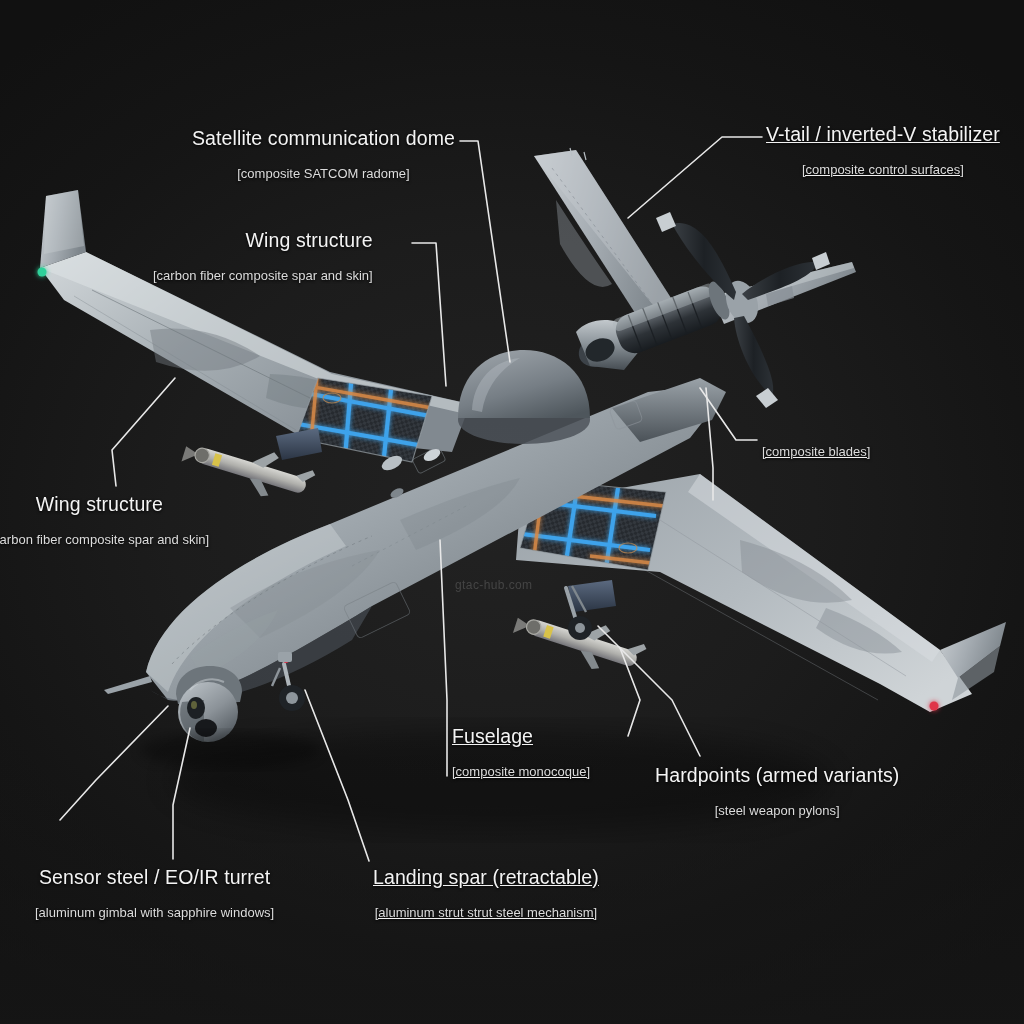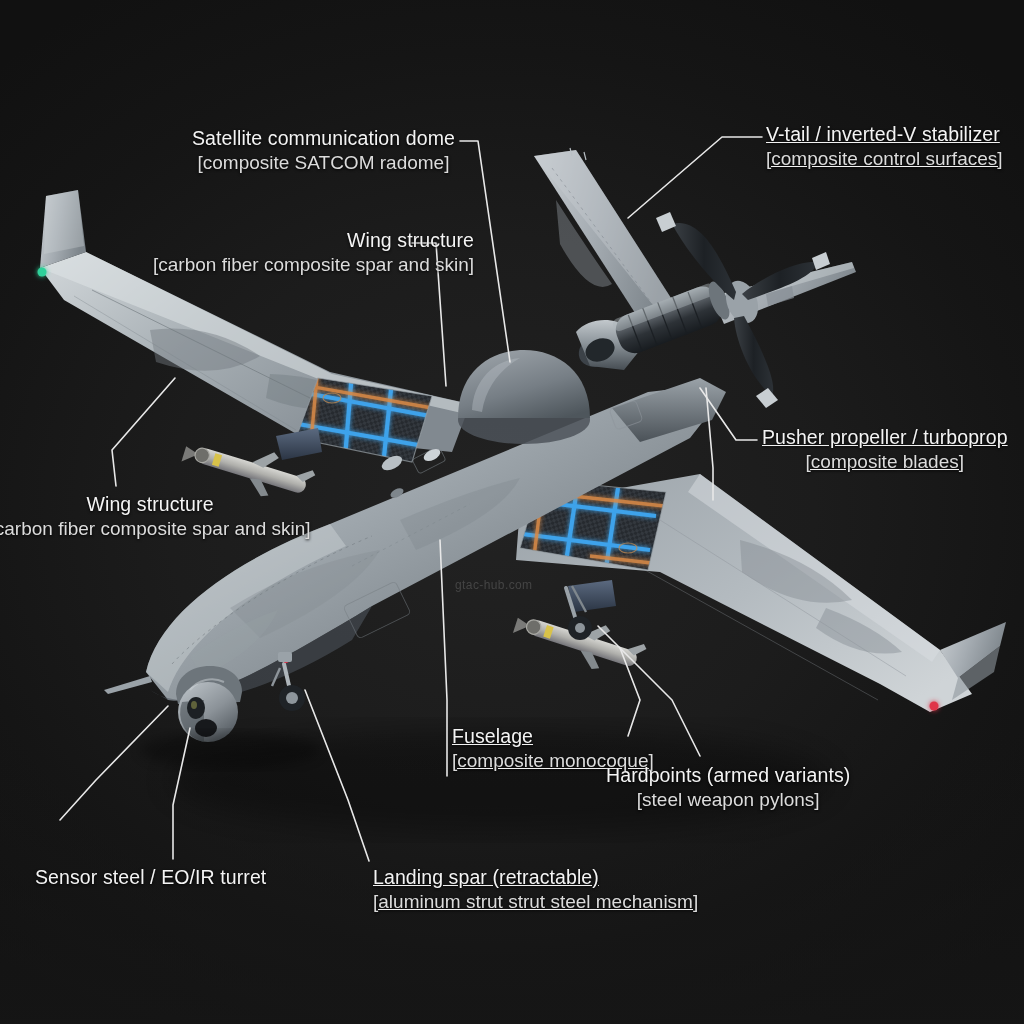--- a/index.html
+++ b/index.html
@@ -23,21 +23,21 @@
   svg.layer{position:absolute;left:0;top:0;width:1024px;height:1024px;overflow:visible;}
   #art{pointer-events:none;}
 
   
   .callout{position:absolute;color:#f2f2f2;line-height:1.06;}
   .callout .title{
     font-size:19.5px;letter-spacing:.1px;color:#f4f4f4;white-space:nowrap;
     text-shadow:0 1px 3px rgba(0,0,0,.95);
   }
   .callout .sub{
-    font-size:19px;color:#dcdcdc;margin-top:4px;
+    font-size:13px;color:#dcdcdc;margin-top:18px;
     text-shadow:0 1px 3px rgba(0,0,0,.95);
   }
   .callout.al-r{text-align:right;}
   .callout.al-l{text-align:left;text-decoration:underline;}
   .callout.al-c{text-align:center;}
   .callout .sub.c{text-align:center;}
 
   #watermark{
     position:absolute;left:455px;top:578px;
     font-size:12px;color:#5a5a5a;letter-spacing:.4px;
@@ -376,33 +376,33 @@
       </div>
       <div class="callout al-r" style="top: 230px; left: 153px;">
         <div class="title">Wing structure</div>
         <div class="sub c">[carbon fiber composite spar and skin]</div>
       </div>
       <div class="callout al-c" style="top: 494px; left: -10.5px;">
         <div class="title">Wing structure</div>
         <div class="sub c">[carbon fiber composite spar and skin]</div>
       </div>
       <div class="callout al-l" style="top: 427px; left: 762px;">
-        <div class="title">Pusher propeller / turboprop</div>
         <div class="sub c">[composite blades]</div>
       </div>
       <div class="callout al-l" style="top: 726px; left: 452px;">
         <div class="title">Fuselage</div>
         <div class="sub c">[composite monocoque]</div>
       </div>
-      <div class="callout al-c" style="top: 765px; left: 606px;">
+      <div class="callout al-c" style="top: 765px; left: 655px;">
         <div class="title">Hardpoints (armed variants)</div>
         <div class="sub c">[steel weapon pylons]</div>
       </div>
       <div class="callout al-c" style="top: 867px; left: 35px;">
         <div class="title">Sensor steel / EO/IR turret</div>
+        <div class="sub c">[aluminum gimbal with sapphire windows]</div>
       </div>
       <div class="callout al-l" style="top: 867px; left: 373px;">
         <div class="title">Landing spar (retractable)</div>
         <div class="sub c">[aluminum strut strut steel mechanism]</div>
       </div>
     </div>
 
   <div id="watermark">gtac-hub.com</div>
 
 </div>

